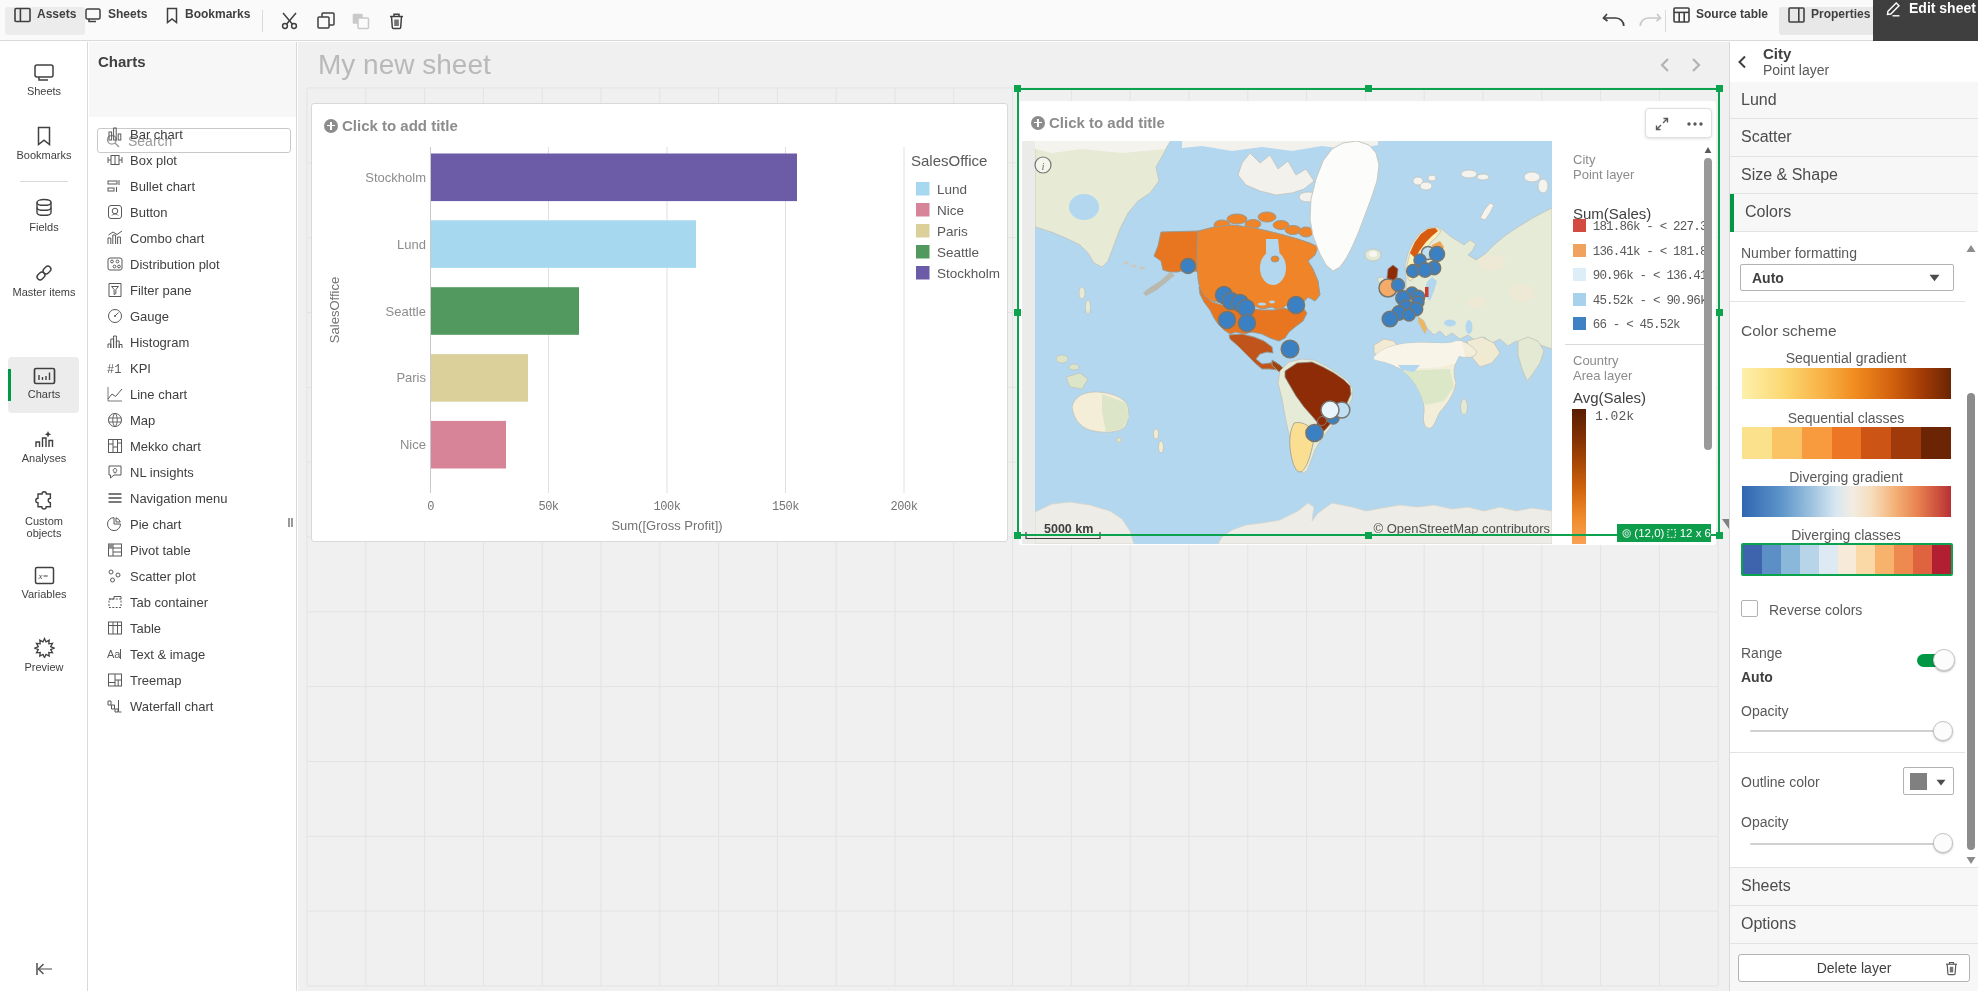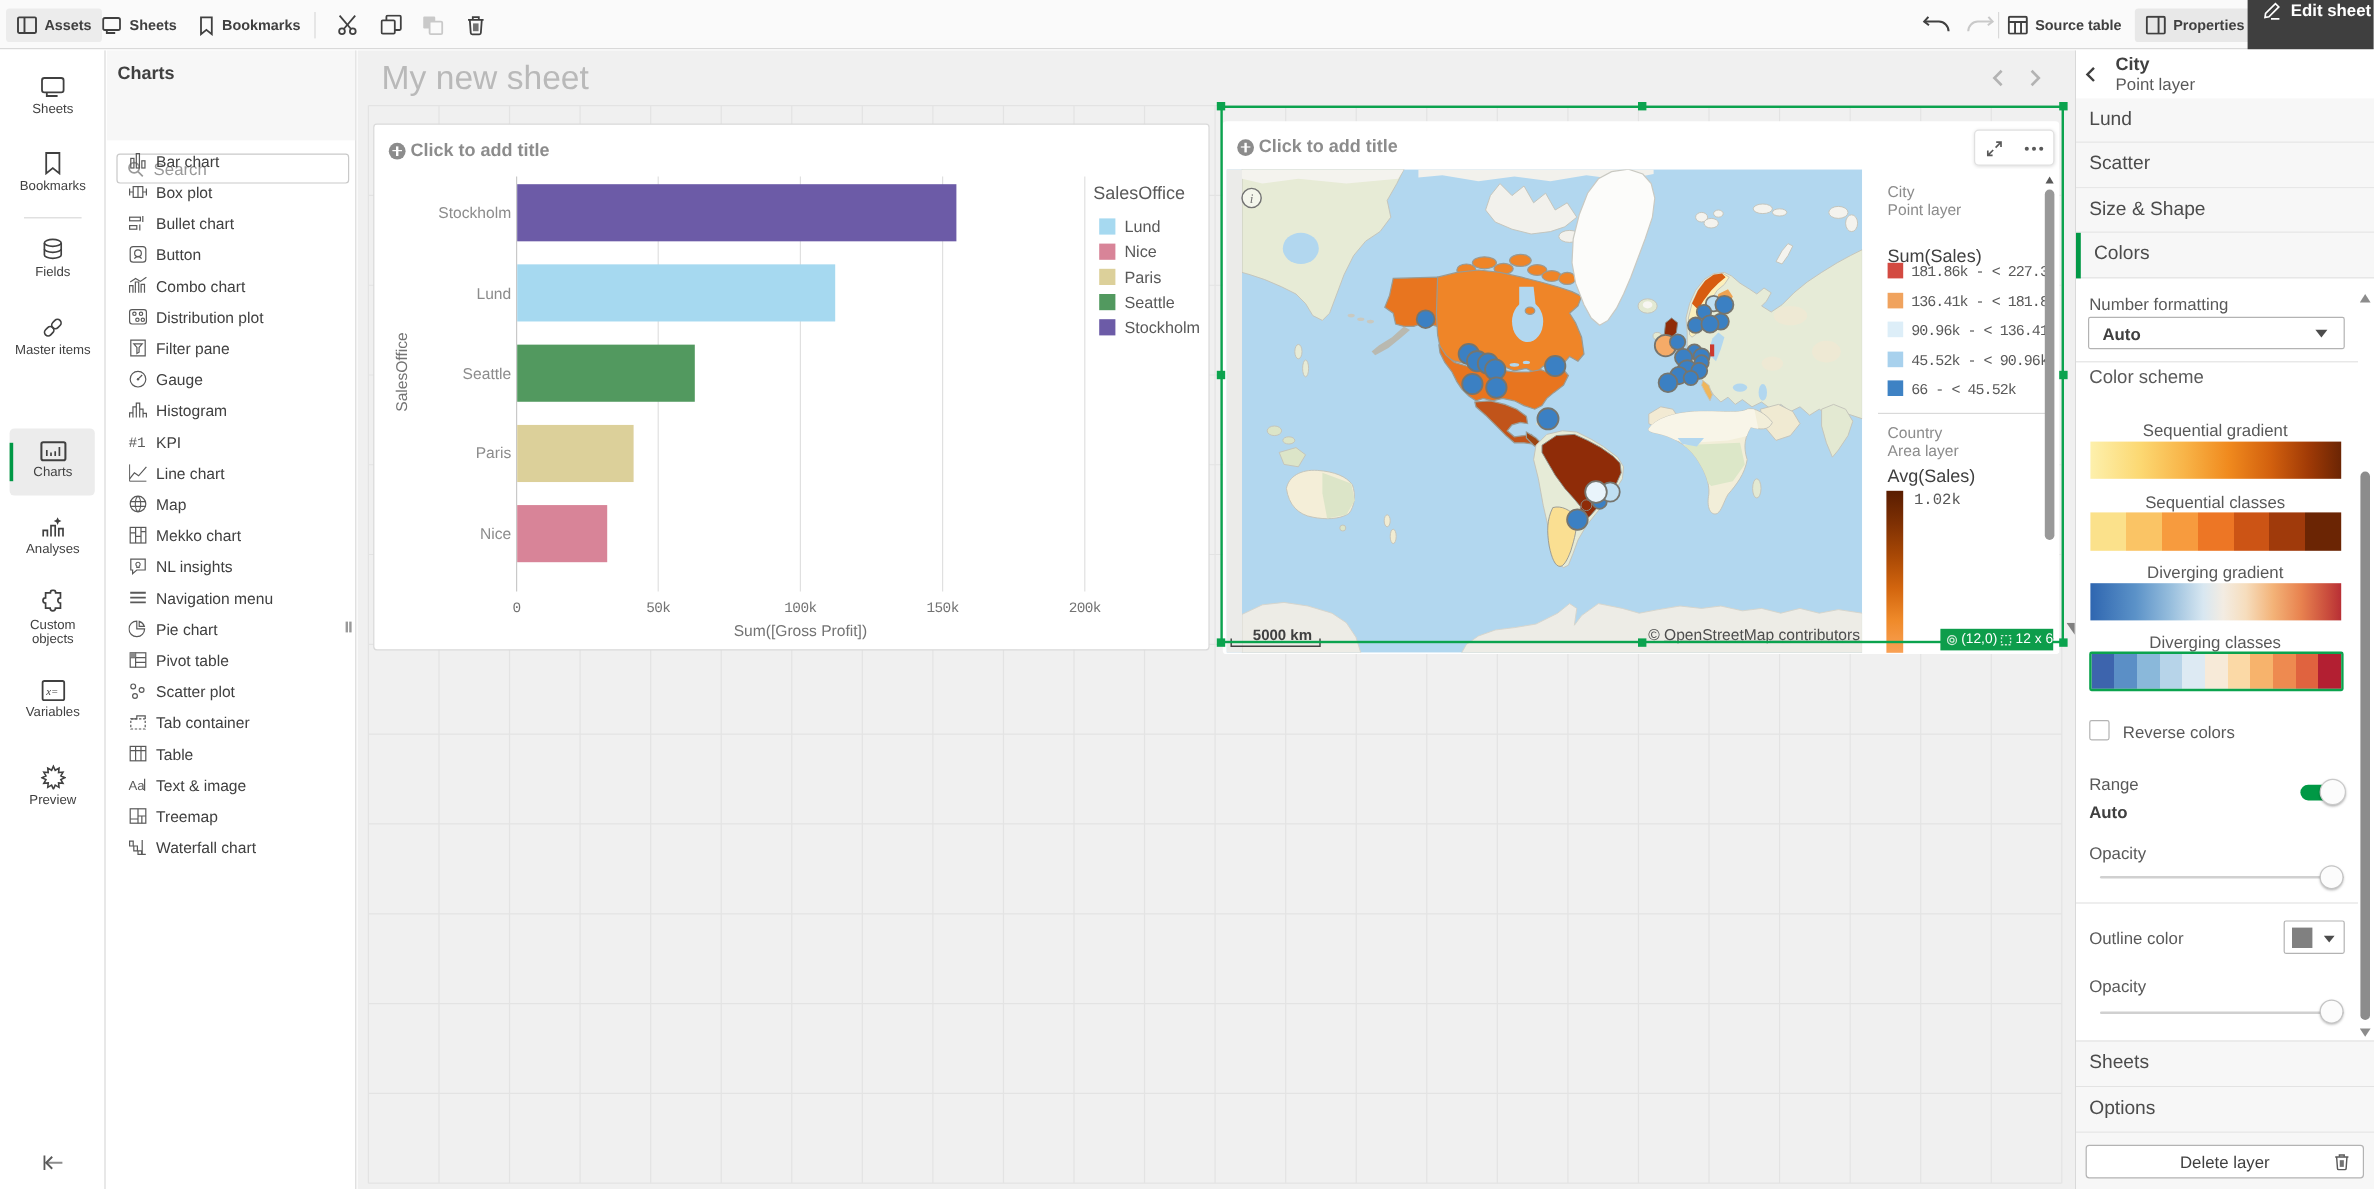--- a/index.html
+++ b/index.html
@@ -3,21 +3,21 @@
 <meta charset="utf-8">
 <style>
 * { margin:0; padding:0; box-sizing:border-box; }
 html,body { width:1978px; height:991px; overflow:hidden; background:#fff;
   font-family:"Liberation Sans", sans-serif; }
 .abs { position:absolute; }
 svg { display:block; }
 
 #toolbar { position:absolute; left:0; top:0; width:1978px; height:41px;
   background:#fafafa; border-bottom:1px solid #d9d9d9; }
-.tbtn { position:absolute; top:7px; height:28px; display:flex; align-items:center;
+.tbtn { position:absolute; top:7px; height:28px; display:flex; align-items:flex-start;
   gap:6px; padding:0 9px; border-radius:3px; color:#404040; font-size:12px; font-weight:bold; }
 .tsep { position:absolute; top:10px; width:1px; height:22px; background:#d9d9d9; }
 .ticon { position:absolute; top:12px; }
 
 #sidebar { position:absolute; left:0; top:42px; width:88px; height:949px;
   background:#fff; border-right:1px solid #d9d9d9; }
 .sbitem { position:absolute; left:0; width:88px; text-align:center; color:#404040; }
 .sbitem .lbl { font-size:11px; color:#404040; margin-top:3px; line-height:12px;}
 .sbitem svg { margin:0 auto; }
 
@@ -650,21 +650,21 @@
 
   <div class="plabel" style="left:11px; top:203px;">Number formatting</div>
   <div class="abs" style="left:10px; top:222px; width:214px; height:27px; background:#fff; border:1px solid #b3b3b3; border-radius:2px;">
     <span style="position:absolute; left:11px; top:5px; font-size:14px; font-weight:bold; color:#404040;">Auto</span>
     <svg style="position:absolute; right:13px; top:9px;" width="11" height="8" viewBox="0 0 11 8">
         <path d="M0.5 0.8 L10.5 0.8 L5.5 7.2 z" fill="#4c4c4c"></path>
       </svg>
   </div>
   <div class="abs" style="left:0; top:259px; width:235px; height:1px; background:#e3e3e3;"></div>
 
-  <div class="plabel" style="left:11px; top:264px; font-size:15.5px;">Color scheme</div>
+  <div class="plabel" style="left:11px; top:280px; font-size:15.5px;">Color scheme</div>
   <div class="csLabel" style="left:6px; top:308px;">Sequential gradient</div>
   <div class="cbar" style="top:326px; background:linear-gradient(90deg,#fdf0ac,#fcd872 20%,#f8b347 38%,#f08a1e 55%,#d2600e 72%,#a03a06 87%,#6b2504);"></div>
   <div class="csLabel" style="left:6px; top:368px;">Sequential classes</div>
   <div class="cbar" style="top:385px; height:32px; background:linear-gradient(90deg,#fbe18b 0 14.3%,#fac465 0 28.6%,#f79b3e 0 42.9%,#ed7625 0 57.1%,#cc5415 0 71.4%,#a03a0b 0 85.7%,#6b2504 0);"></div>
   <div class="csLabel" style="left:6px; top:427px;">Diverging gradient</div>
   <div class="cbar" style="top:444px; background:linear-gradient(90deg,#2f66b0,#5b92c8 18%,#97bedd 32%,#d8e7f1 45%,#f3ece2 53%,#f6ddbd 62%,#f3b277 73%,#e8824f 84%,#c84a3c 95%,#b82f35);"></div>
   <div class="csLabel" style="left:6px; top:485px;">Diverging classes</div>
   <div class="abs" style="left:11px; top:501px; width:212px; height:33px; border:2px solid #0ba34e; border-radius:2px;
        background:linear-gradient(90deg,#3d64ad 0 9.1%,#5b8fc6 0 18.2%,#8ab8da 0 27.3%,#b7d4e9 0 36.4%,#ddeaf3 0 45.5%,#f7ead8 0 54.5%,#fbd9a6 0 63.6%,#f7b36c 0 72.7%,#ee8a50 0 81.8%,#e0633f 0 90.9%,#b31f32 0);"></div>
 

